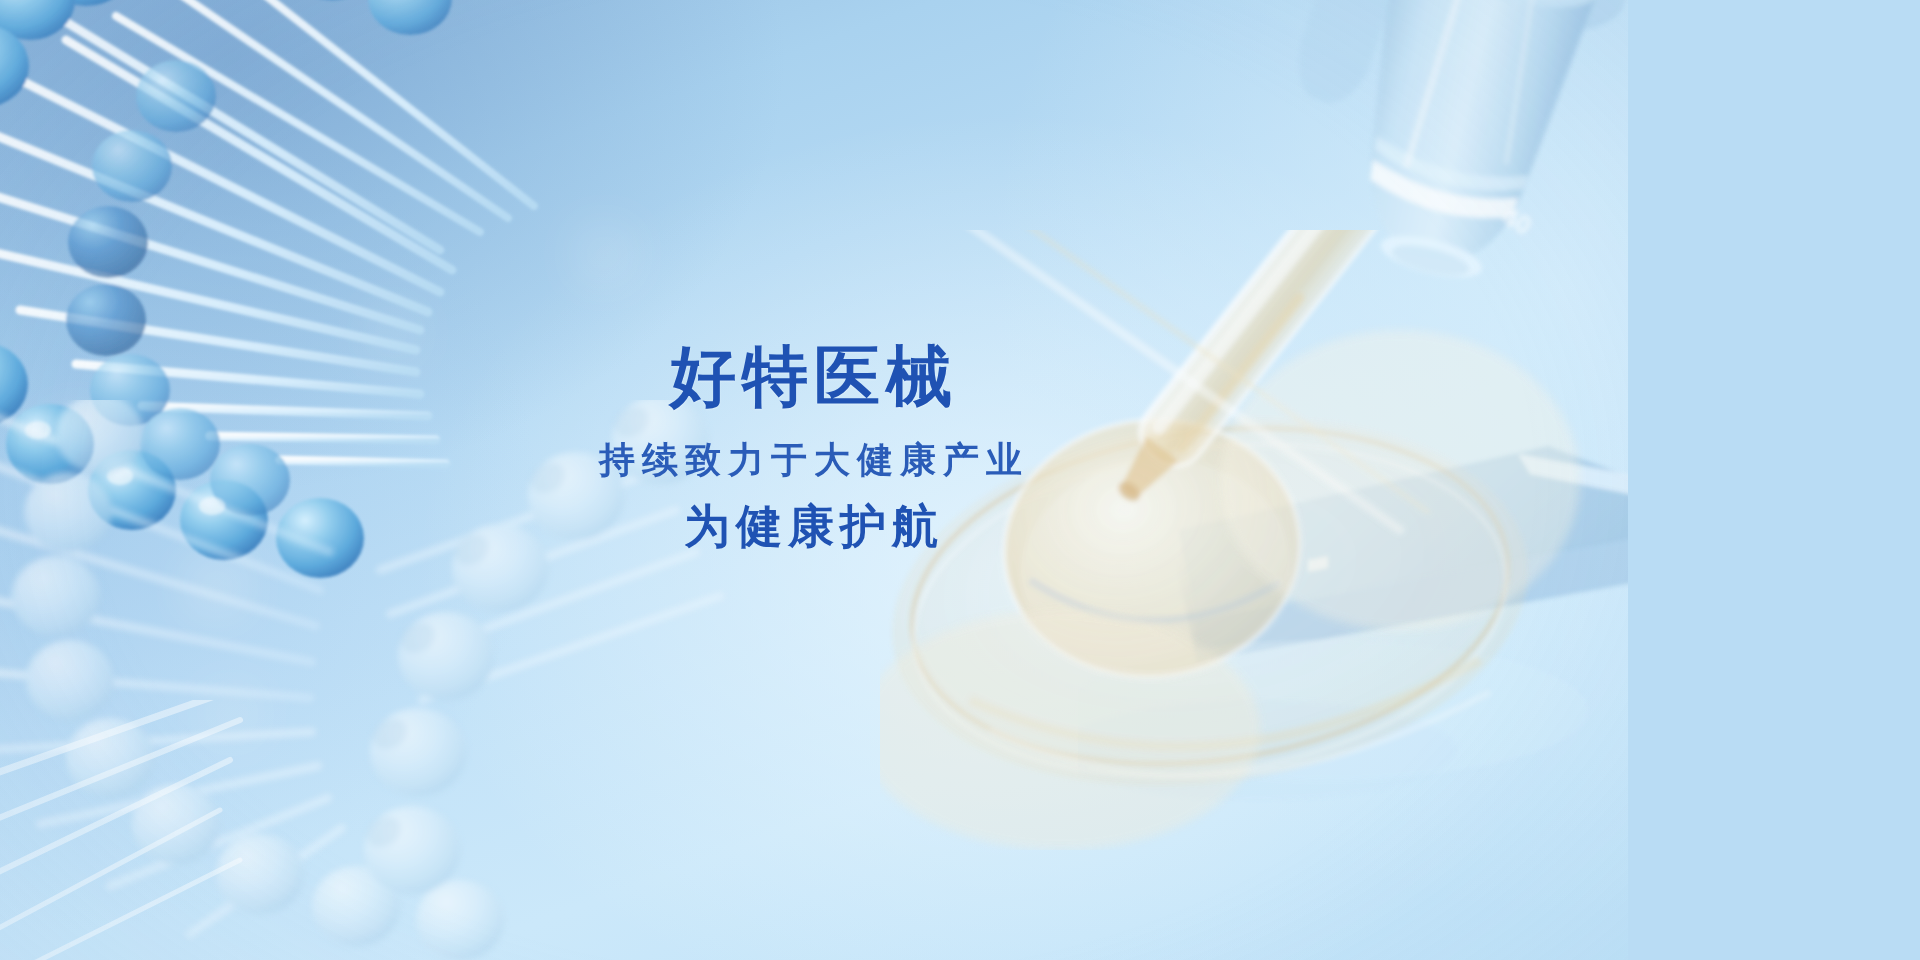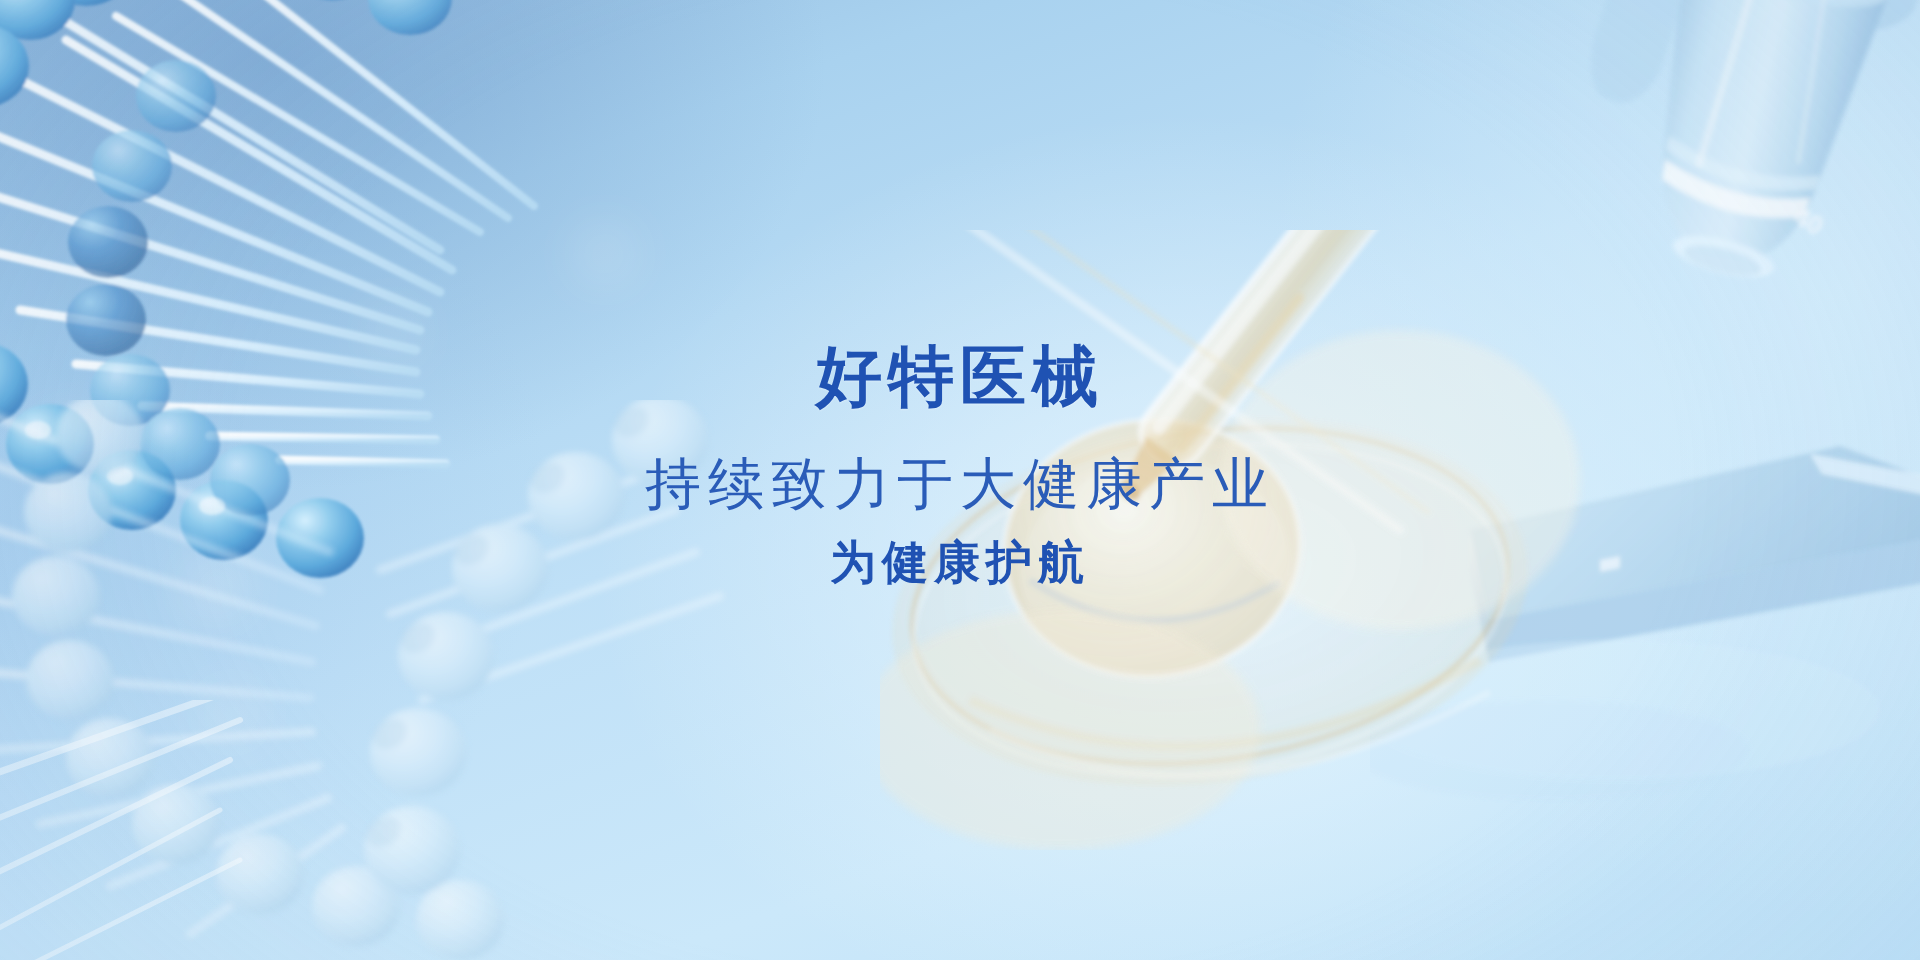--- a/index.html
+++ b/index.html
@@ -4,21 +4,21 @@
 <style>
   * { margin:0; padding:0; box-sizing:border-box; }
   html,body { width:1920px; height:960px; overflow:hidden; }
   body {
     font-family:"Liberation Sans","DejaVu Sans",sans-serif;
     background:#b9dcf4;
   }
 
   #banner {
     position:relative;
-    width:1920px;
+    width:1628px;
     height:960px;
     overflow:hidden;
     background:
       radial-gradient(ellipse 900px 700px at 14% 6%,  rgba(108,152,200,0.55) 0%, rgba(108,152,200,0.0) 62%),
       radial-gradient(ellipse 700px 620px at 3% 52%,  rgba(150,190,230,0.40) 0%, rgba(150,190,230,0.0) 70%),
       radial-gradient(ellipse 820px 900px at 96% 30%, rgba(214,238,252,0.85) 0%, rgba(214,238,252,0.0) 70%),
       radial-gradient(ellipse 900px 700px at 62% 60%, rgba(235,248,255,0.75) 0%, rgba(235,248,255,0.0) 66%),
       linear-gradient(160deg, #8fb8dd 0%, #a9d2ef 22%, #bfe0f7 48%, #cbe8fa 72%, #bfe2f8 100%);
   }
 
@@ -45,23 +45,23 @@
   }
   #hero-title {
     font-size:66px;
     font-weight:bold;
     letter-spacing:6px;
     line-height:1.18;
     color:#1f52b3;
     text-shadow:0 1px 2px rgba(255,255,255,0.35);
   }
   #hero-subtitle {
-    margin-top:34px;
-    font-size:56px;
-    font-weight:normal;
+    margin-top:22px;
+    font-size:36px;
+    font-weight:bold;
     letter-spacing:7px;
     line-height:1.2;
     color:#2a5cb8;
   }
   #hero-tagline {
     margin-top:18px;
     font-size:46px;
     font-weight:bold;
     letter-spacing:6px;
     line-height:1.2;

